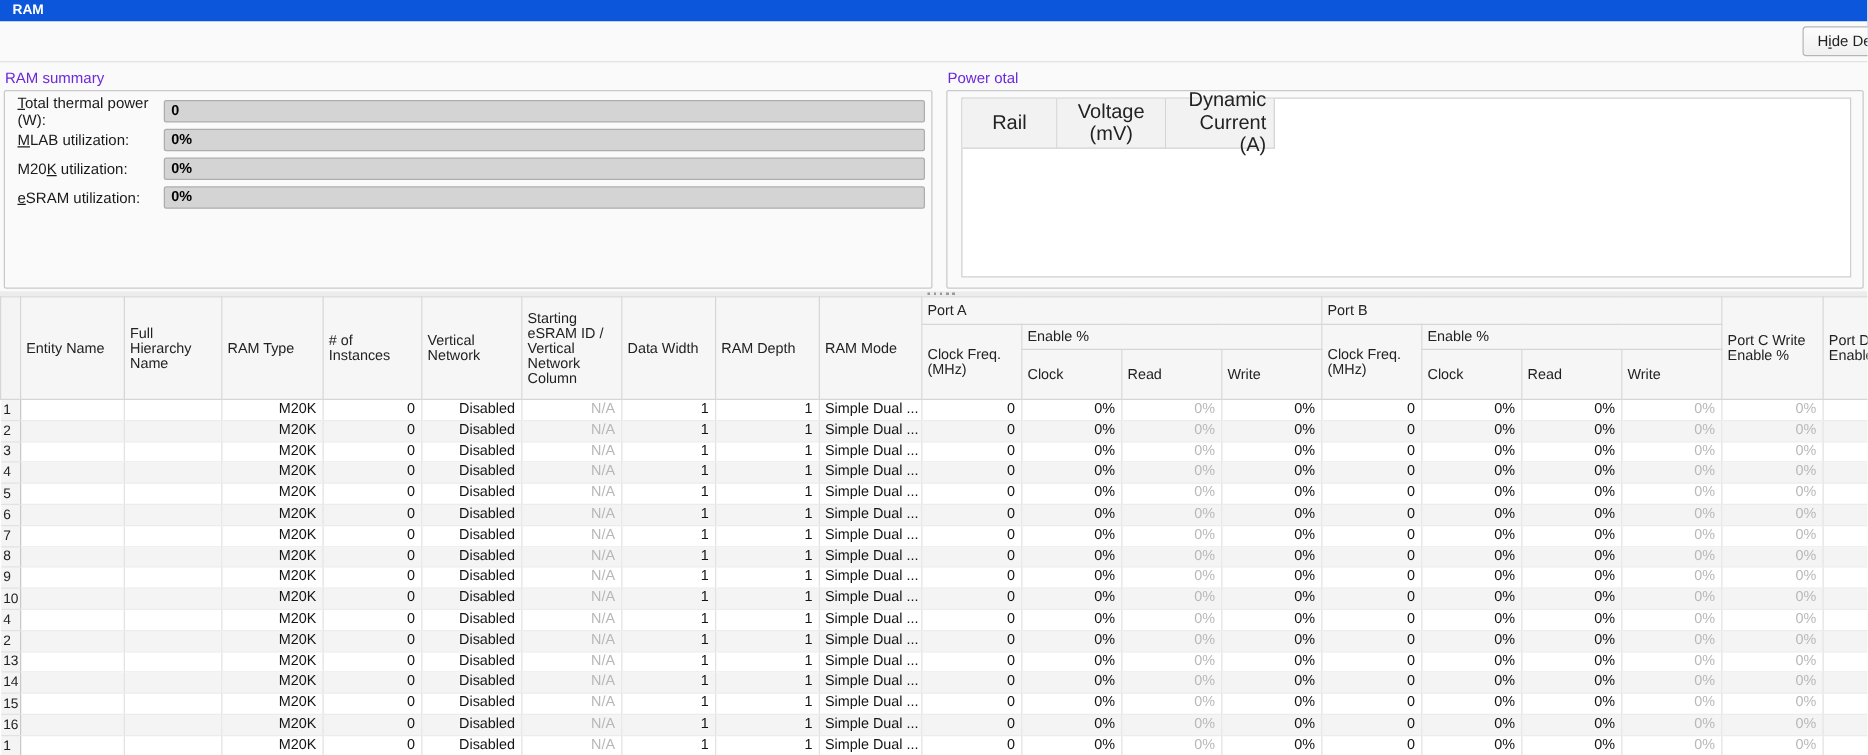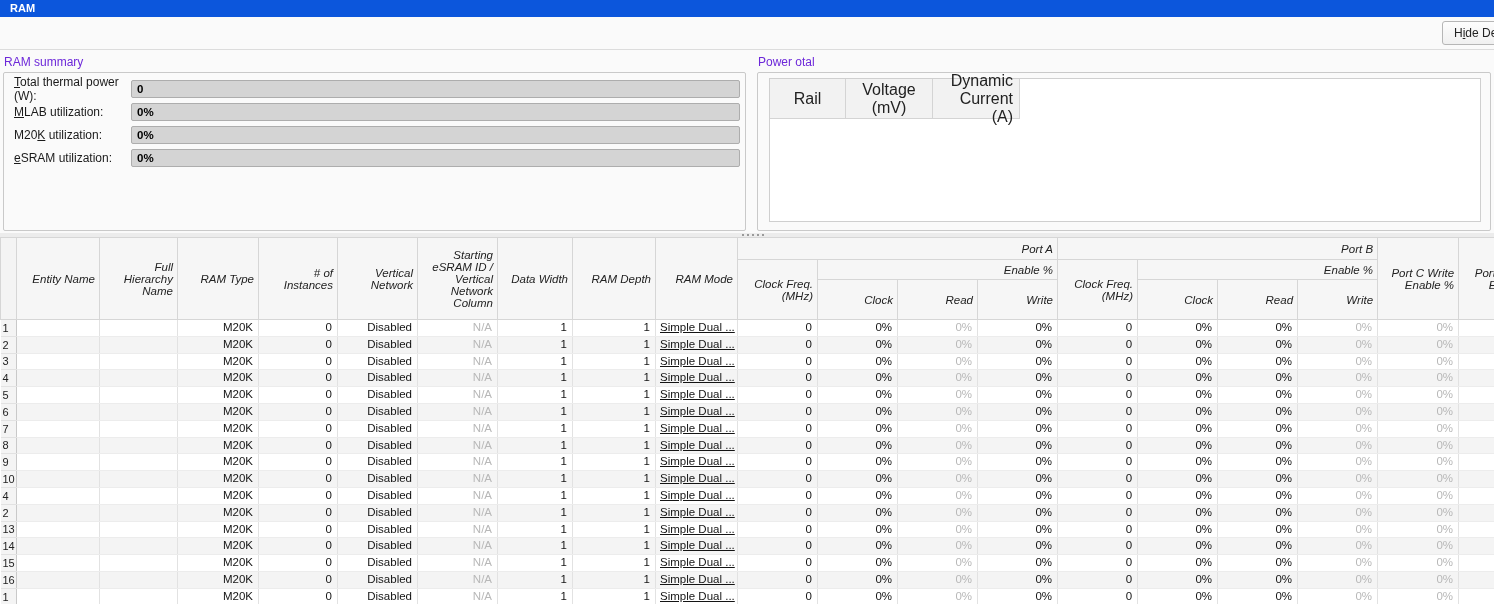--- a/index.html
+++ b/index.html
@@ -80,39 +80,38 @@
     position: absolute; left: 742px; top: 1px; width: 22px; height: 2px;
     background-image: repeating-linear-gradient(to right, #9a9a9a 0 2px, transparent 2px 5px);
   }
 
   
   .table-wrap { position: absolute; left: 0; top: 237px; width: 1542px; height: 367px; background: #fff; }
   table { border-collapse: collapse; table-layout: fixed; width: 1542px; }
   thead th {
     background: #f6f6f6; border: 1px solid #d6d6d6;
     font-weight: 400; font-size: 11.5px; color: #222;
-    text-align: right; vertical-align: middle; padding: 1px 4px;
+    text-align: left; vertical-align: middle; padding: 1px 4px;
     overflow: hidden;
-    font-style: italic;
   }
   thead tr.r1 { height: 22px; } thead tr.r2 { height: 20px; } thead tr.r3 { height: 40px; }
   thead th.corner { background: #f4f4f4; }
   tbody th.rn {
     background: #f4f4f4; border-right: 1px solid #c9c9c9; border-bottom: 1px solid #e2e2e2;
     font-weight: 400; font-size: 11px; color: #222; text-align: left; padding: 0 2px;
   }
   tbody td {
     height: 15.8px; line-height: 15.8px;
     border-right: 1px solid #e2e2e2; border-bottom: 1px solid #ececec;
     font-size: 11.5px; color: #141414; text-align: right;
     padding: 0 5px; overflow: hidden; white-space: nowrap;
   }
   tbody tr:nth-child(even) td { background: #f4f4f4; }
   tbody td.muted { color: #b8b8b8; }
-  tbody td.left { text-align: right; padding-left: 4px; text-decoration: underline; }
+  tbody td.left { text-align: right; padding-left: 4px; }
 </style>
 </head>
 <body>
 
 <div class="titlebar" style="background: rgb(12, 86, 220);">
   <span>RAM</span>
 </div>
 
 <div class="topstrip">
   <button class="hide-details">H<u>i</u>de Details</button>

